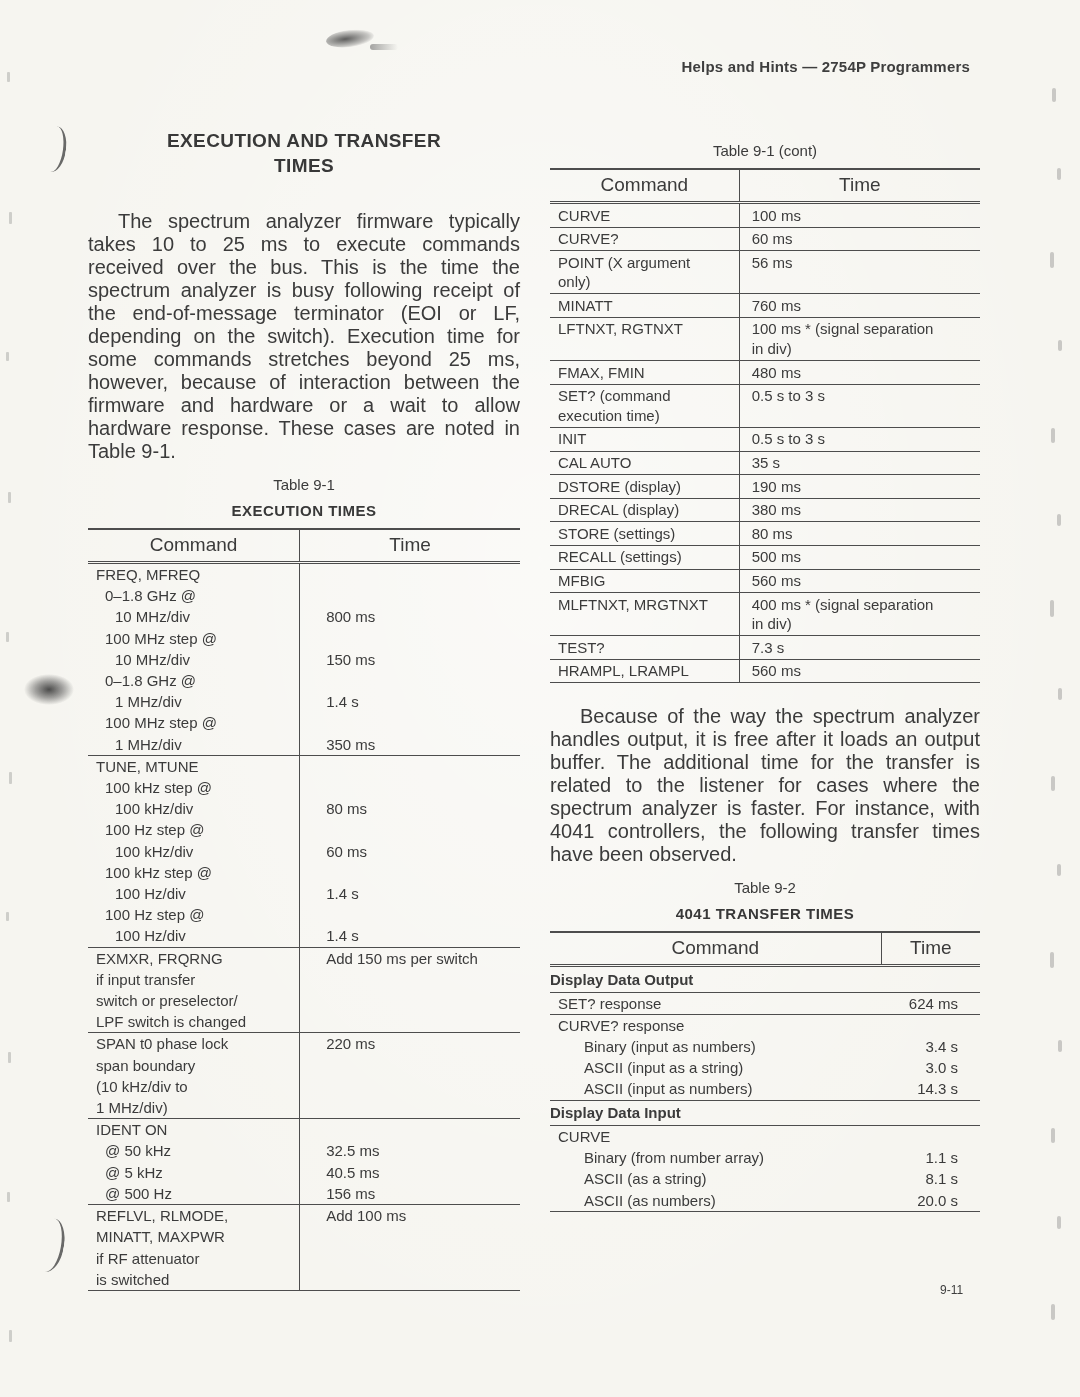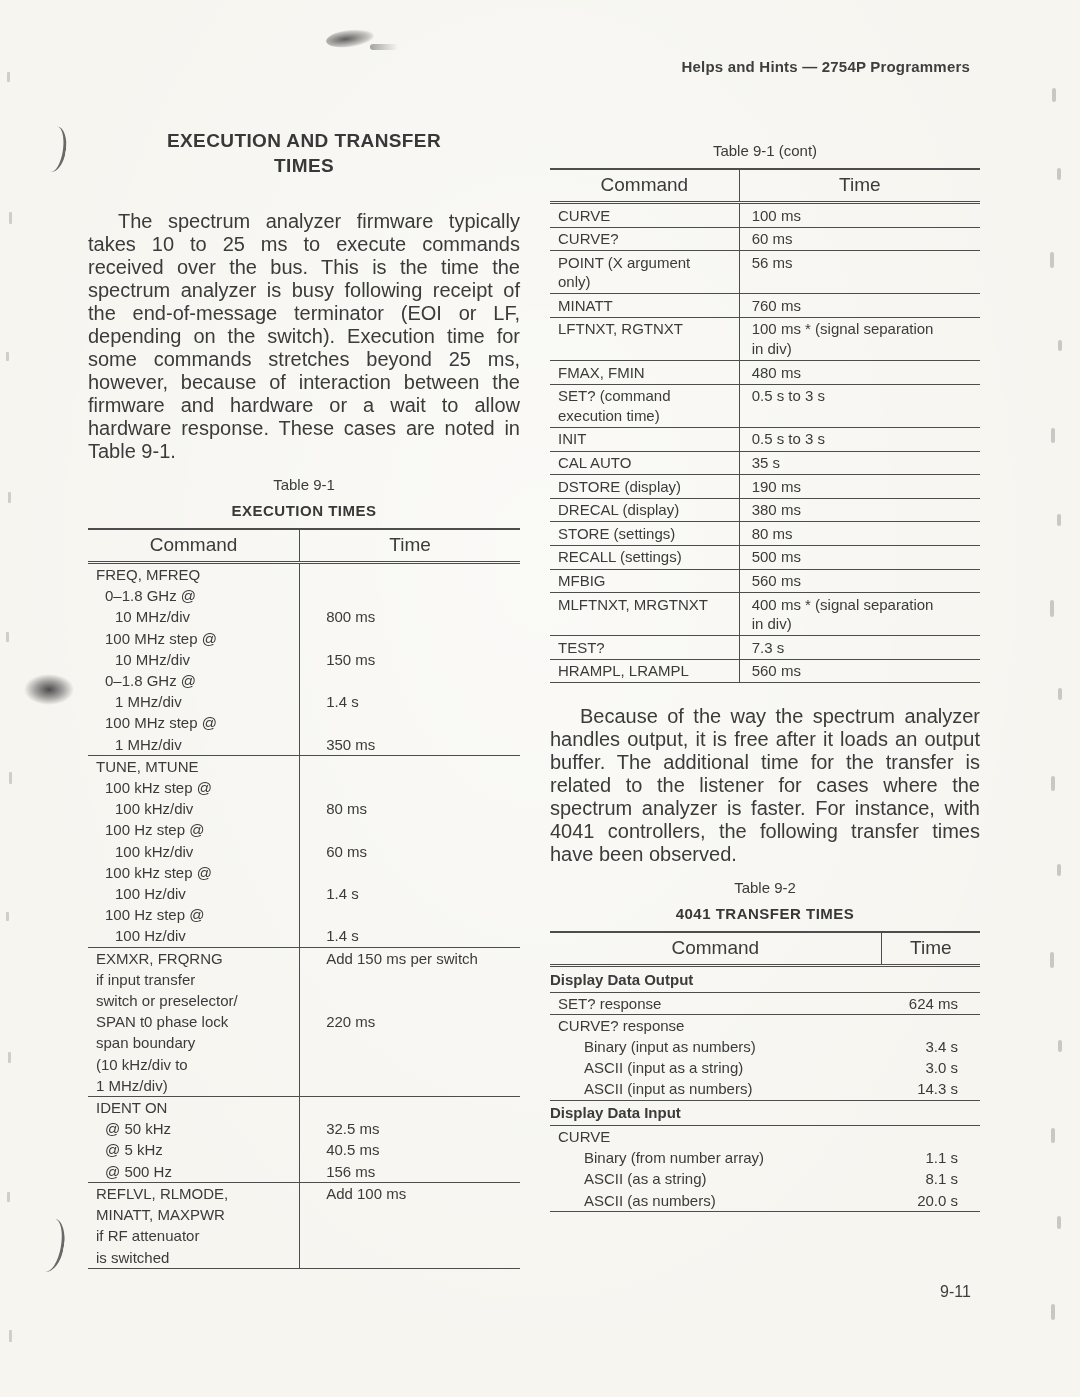--- a/index.html
+++ b/index.html
@@ -5,21 +5,21 @@
   * { margin:0; padding:0; box-sizing:border-box; }
   html,body { width:1080px; height:1397px; }
   body { font-family:"Liberation Sans","DejaVu Sans",sans-serif; background:#e9e7e2; }
   .page {
     position:absolute; left:0; top:0; width:1080px; height:1397px;
     background:#f6f5f0;
     background-image:radial-gradient(ellipse at 50% 40%, rgba(255,255,255,.5), rgba(0,0,0,0) 70%);
     color:#3a3a3a; overflow:hidden;
   }
   .running-head { position:absolute; top:58px; right:110px; font-size:15px; font-weight:bold; color:#3e3e3e; letter-spacing:.2px; }
-  .page-number { position:absolute; left:940px; top:1283px; font-size:16px; color:#3e3e3e; }
+  .page-number { position:absolute; left:940px; top:1283px; font-size:12px; color:#3e3e3e; }
 
   .col-left  { position:absolute; left:88px;  top:128px; width:432px; }
   .col-right { position:absolute; left:550px; top:142px; width:430px; }
 
   .doc-title { text-align:center; font-size:19px; font-weight:bold; line-height:25px; letter-spacing:.4px; color:#383838; }
   .body-text { margin-top:32px; font-size:20px; line-height:23px; text-align:justify; text-indent:30px; color:#3b3b3b; }
   .col-right .body-text { margin-top:22px; }
   .tbl-caption { text-align:center; font-size:15px; margin-top:13px; color:#3b3b3b; }
   .tbl-title   { text-align:center; font-size:15px; font-weight:bold; letter-spacing:.5px; margin-top:9px; color:#383838; }
 
@@ -169,20 +169,24 @@
           <tr>
             <td class="cmd ind0">EXMXR, FRQRNG</td>
             <td class="time">Add 150 ms per switch</td>
           </tr>
           <tr>
             <td class="cmd ind0">if input transfer</td>
             <td class="time"></td>
           </tr>
           <tr>
             <td class="cmd ind0">switch or preselector/</td>
+            <td class="time"></td>
+          </tr>
+          <tr class="group-end">
+            <td class="cmd ind0">LPF switch is changed</td>
             <td class="time"></td>
           </tr>
           <tr>
             <td class="cmd ind0">SPAN t0 phase lock</td>
             <td class="time">220 ms</td>
           </tr>
           <tr>
             <td class="cmd ind0">span boundary</td>
             <td class="time"></td>
           </tr>

